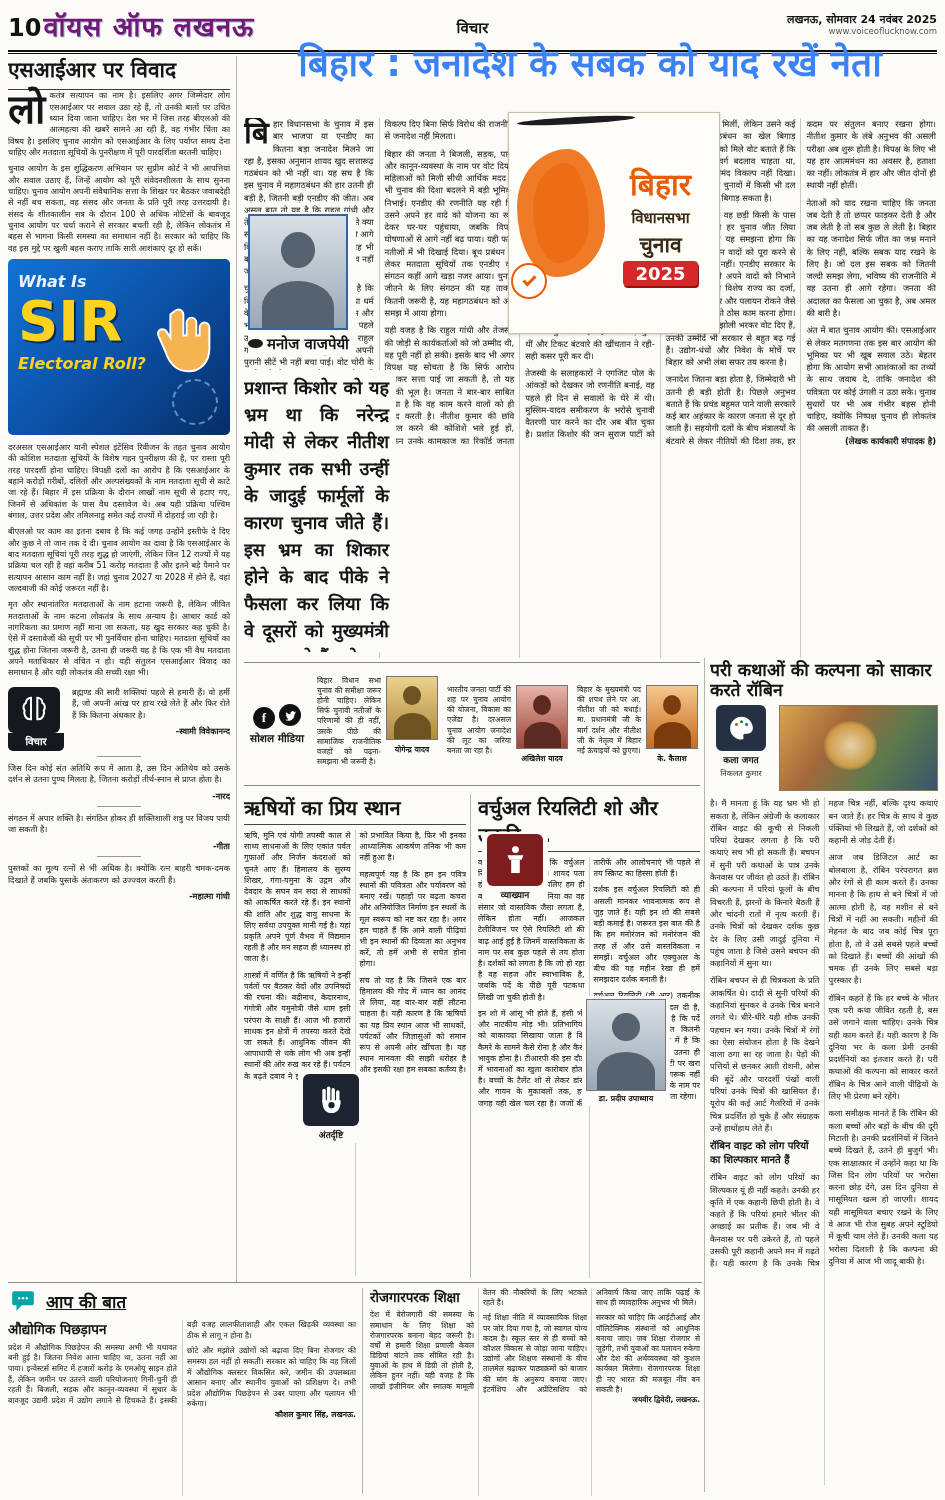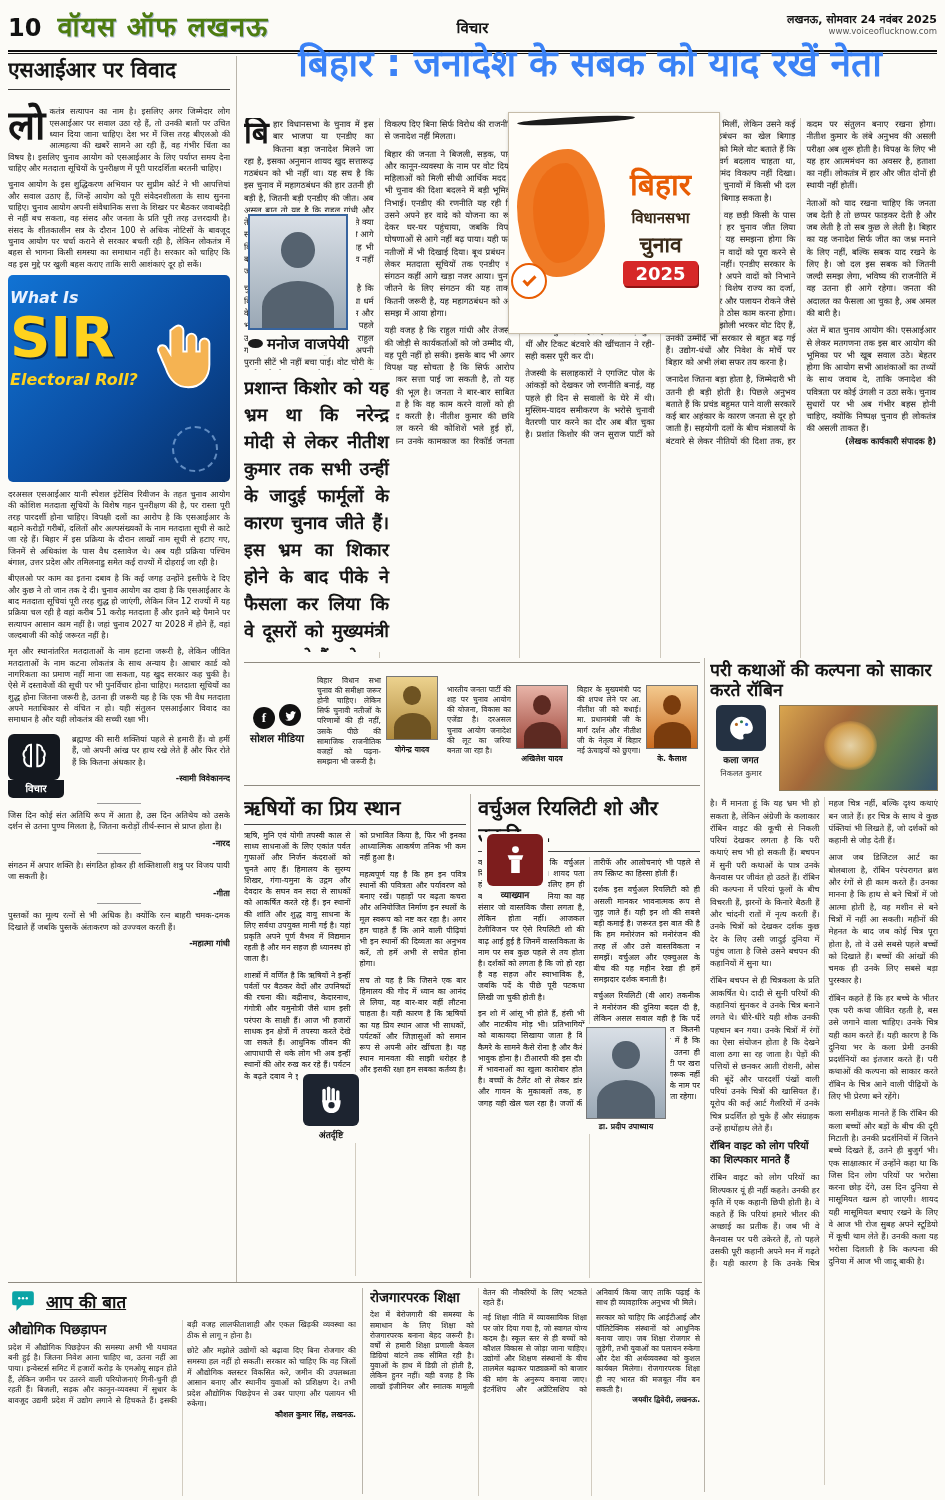--- a/index.html
+++ b/index.html
@@ -3,23 +3,23 @@
 <meta charset="utf-8">
 <style>
   * { margin:0; padding:0; box-sizing:border-box; }
   html,body { background:#8a8a8a; }
   body { font-family:"DejaVu Sans","Liberation Sans",sans-serif; }
   .page { position:relative; width:945px; height:1500px; margin:0 auto; background:#fcfbf7; color:#151515; overflow:hidden; }
   .abs { position:absolute; }
 
   
   .hdr { left:8px; top:5px; width:929px; height:44px; }
-  .hdr-left { position:absolute; left:0; top:2px; display:flex; align-items:baseline; gap:16px; }
+  .hdr-left { position:absolute; left:0; top:2px; display:flex; align-items:baseline; gap:2px; }
   .pagenum { font-size:24px; font-weight:bold; color:#111; }
-  .masthead { font-size:27px; font-weight:bold; color:#4d7c0f; text-shadow:1px 1px 0 #aebcd8; letter-spacing:1px; }
+  .masthead { font-size:27px; font-weight:bold; color:#701a75; text-shadow:1px 1px 0 #aebcd8; letter-spacing:1px; }
   .hdr-sec { position:absolute; left:0; right:0; top:12px; text-align:center; font-size:15px; font-weight:bold; }
   .hdr-right { position:absolute; right:0; top:6px; text-align:right; }
   .dateline { font-size:11px; font-weight:bold; }
   .website { font-size:8.5px; color:#555; }
   .rule-double { left:8px; top:50px; width:929px; height:4px; border-top:2px solid #111; border-bottom:1px solid #111; }
 
   
   p { text-align:justify; margin:0 0 5px; }
   .vline { width:1px; background:#b9b4aa; }
   .hline { height:1px; background:#8f8a80; }
@@ -29,24 +29,24 @@
   .photo::after  { content:""; position:absolute; width:74%; height:46%; left:13%; bottom:-4%; background:#55626f; border-radius:50% 50% 0 0; }
   .ph-b { background:linear-gradient(#ecd28e,#b08a3e); } .ph-b::before,.ph-b::after { background:#6e5322; }
   .ph-c { background:linear-gradient(#e8b4a8,#9c4438); } .ph-c::before,.ph-c::after { background:#5d2a22; }
   .ph-d { background:linear-gradient(#f3c98e,#c96a1e); } .ph-d::before,.ph-d::after { background:#7a3c0d; }
   .icon-box { display:flex; align-items:center; justify-content:center; border-radius:6px; }
   .icon-box svg { width:66%; height:66%; }
   .overlay { position:absolute; background:#fcfbf7; }
 
   
   .left-col { left:8px; top:56px; width:222px; height:1226px; overflow:hidden; }
-  .left-col h2 { font-size:21px; font-weight:bold; padding-bottom:4px; border-bottom:1px solid #3c3c3c; margin-bottom:16px; }
+  .left-col h2 { font-size:21px; font-weight:bold; padding-bottom:4px; border-bottom:1px solid #3c3c3c; margin-bottom:0; }
   .left-col { font-size:8.1px; line-height:1.4; }
   .left-col .dropcap { font-size:40px; }
-  .sir-box { position:relative; height:207px; margin:4px 0 7px; border-radius:5px; padding:12px 2px; overflow:hidden;
+  .sir-box { position:relative; height:176px; margin:4px 0 7px; border-radius:5px; padding:12px 10px; overflow:hidden;
              background:linear-gradient(135deg,#1173d4 0%,#0b4ea2 55%,#072e66 100%); color:#fff; }
   .sir-what { font-style:italic; font-size:16px; font-weight:bold; color:#eaf2ff; }
   .sir-word { font-size:56px; font-weight:bold; color:#ffd21e; line-height:1; text-shadow:2px 2px 0 #062a5c; }
   .sir-roll { font-size:16px; font-weight:bold; font-style:italic; color:#ffd21e; margin-top:4px; }
   .sir-hand { position:absolute; right:6px; top:28px; width:78px; height:110px; }
   .sir-ring { position:absolute; right:12px; bottom:10px; width:46px; height:46px; border:2px dashed #9cc4f2; border-radius:50%; opacity:.6; }
   .vichar { margin-top:8px; }
   .vichar-row { display:flex; gap:8px; align-items:flex-start; margin-bottom:5px; }
   .vichar-badge { width:56px; flex:0 0 56px; }
   .vichar-badge .icon-box { width:52px; height:46px; background:#14181f; }
@@ -100,21 +100,21 @@
 
   
   .feat { overflow:hidden; }
   .feat h3 { font-size:20px; font-weight:bold; padding-bottom:3px; border-bottom:1px solid #444; margin-bottom:5px; }
   .feat-body { column-count:2; column-gap:9px; column-rule:1px solid #d2ccc0; font-size:7.9px; line-height:1.42; height:446px; overflow:hidden; }
   .rishi { left:244px; top:794px; width:222px; height:484px; }
   .vr    { left:478px; top:794px; width:222px; height:484px; }
   .badge { padding:2px; text-align:center; }
   .badge .icon-box { width:56px; height:52px; margin:0 auto; }
   .badge-label { font-size:9px; font-weight:bold; margin-top:2px; }
-  .vr-photo-block { left:582px; top:1024px; width:88px; padding:3px; text-align:center; }
+  .vr-photo-block { left:582px; top:996px; width:88px; padding:3px; text-align:center; }
   .vr-photo { width:80px; height:92px; border:1px solid #777; margin:0 auto; }
   .vr-name { font-size:7.8px; font-weight:bold; margin-top:2px; }
 
   
   .robin { left:710px; top:660px; width:228px; height:832px; overflow:hidden; }
   .robin h3 { font-size:17.5px; font-weight:bold; line-height:1.15; margin-bottom:5px; }
   .robin-top { display:flex; gap:7px; margin-bottom:6px; }
   .kicker { flex:0 0 62px; text-align:center; }
   .kicker .icon-box { width:50px; height:46px; margin:0 auto; background:#243142; }
   .kicker-label { font-size:9px; font-weight:bold; margin-top:2px; }

